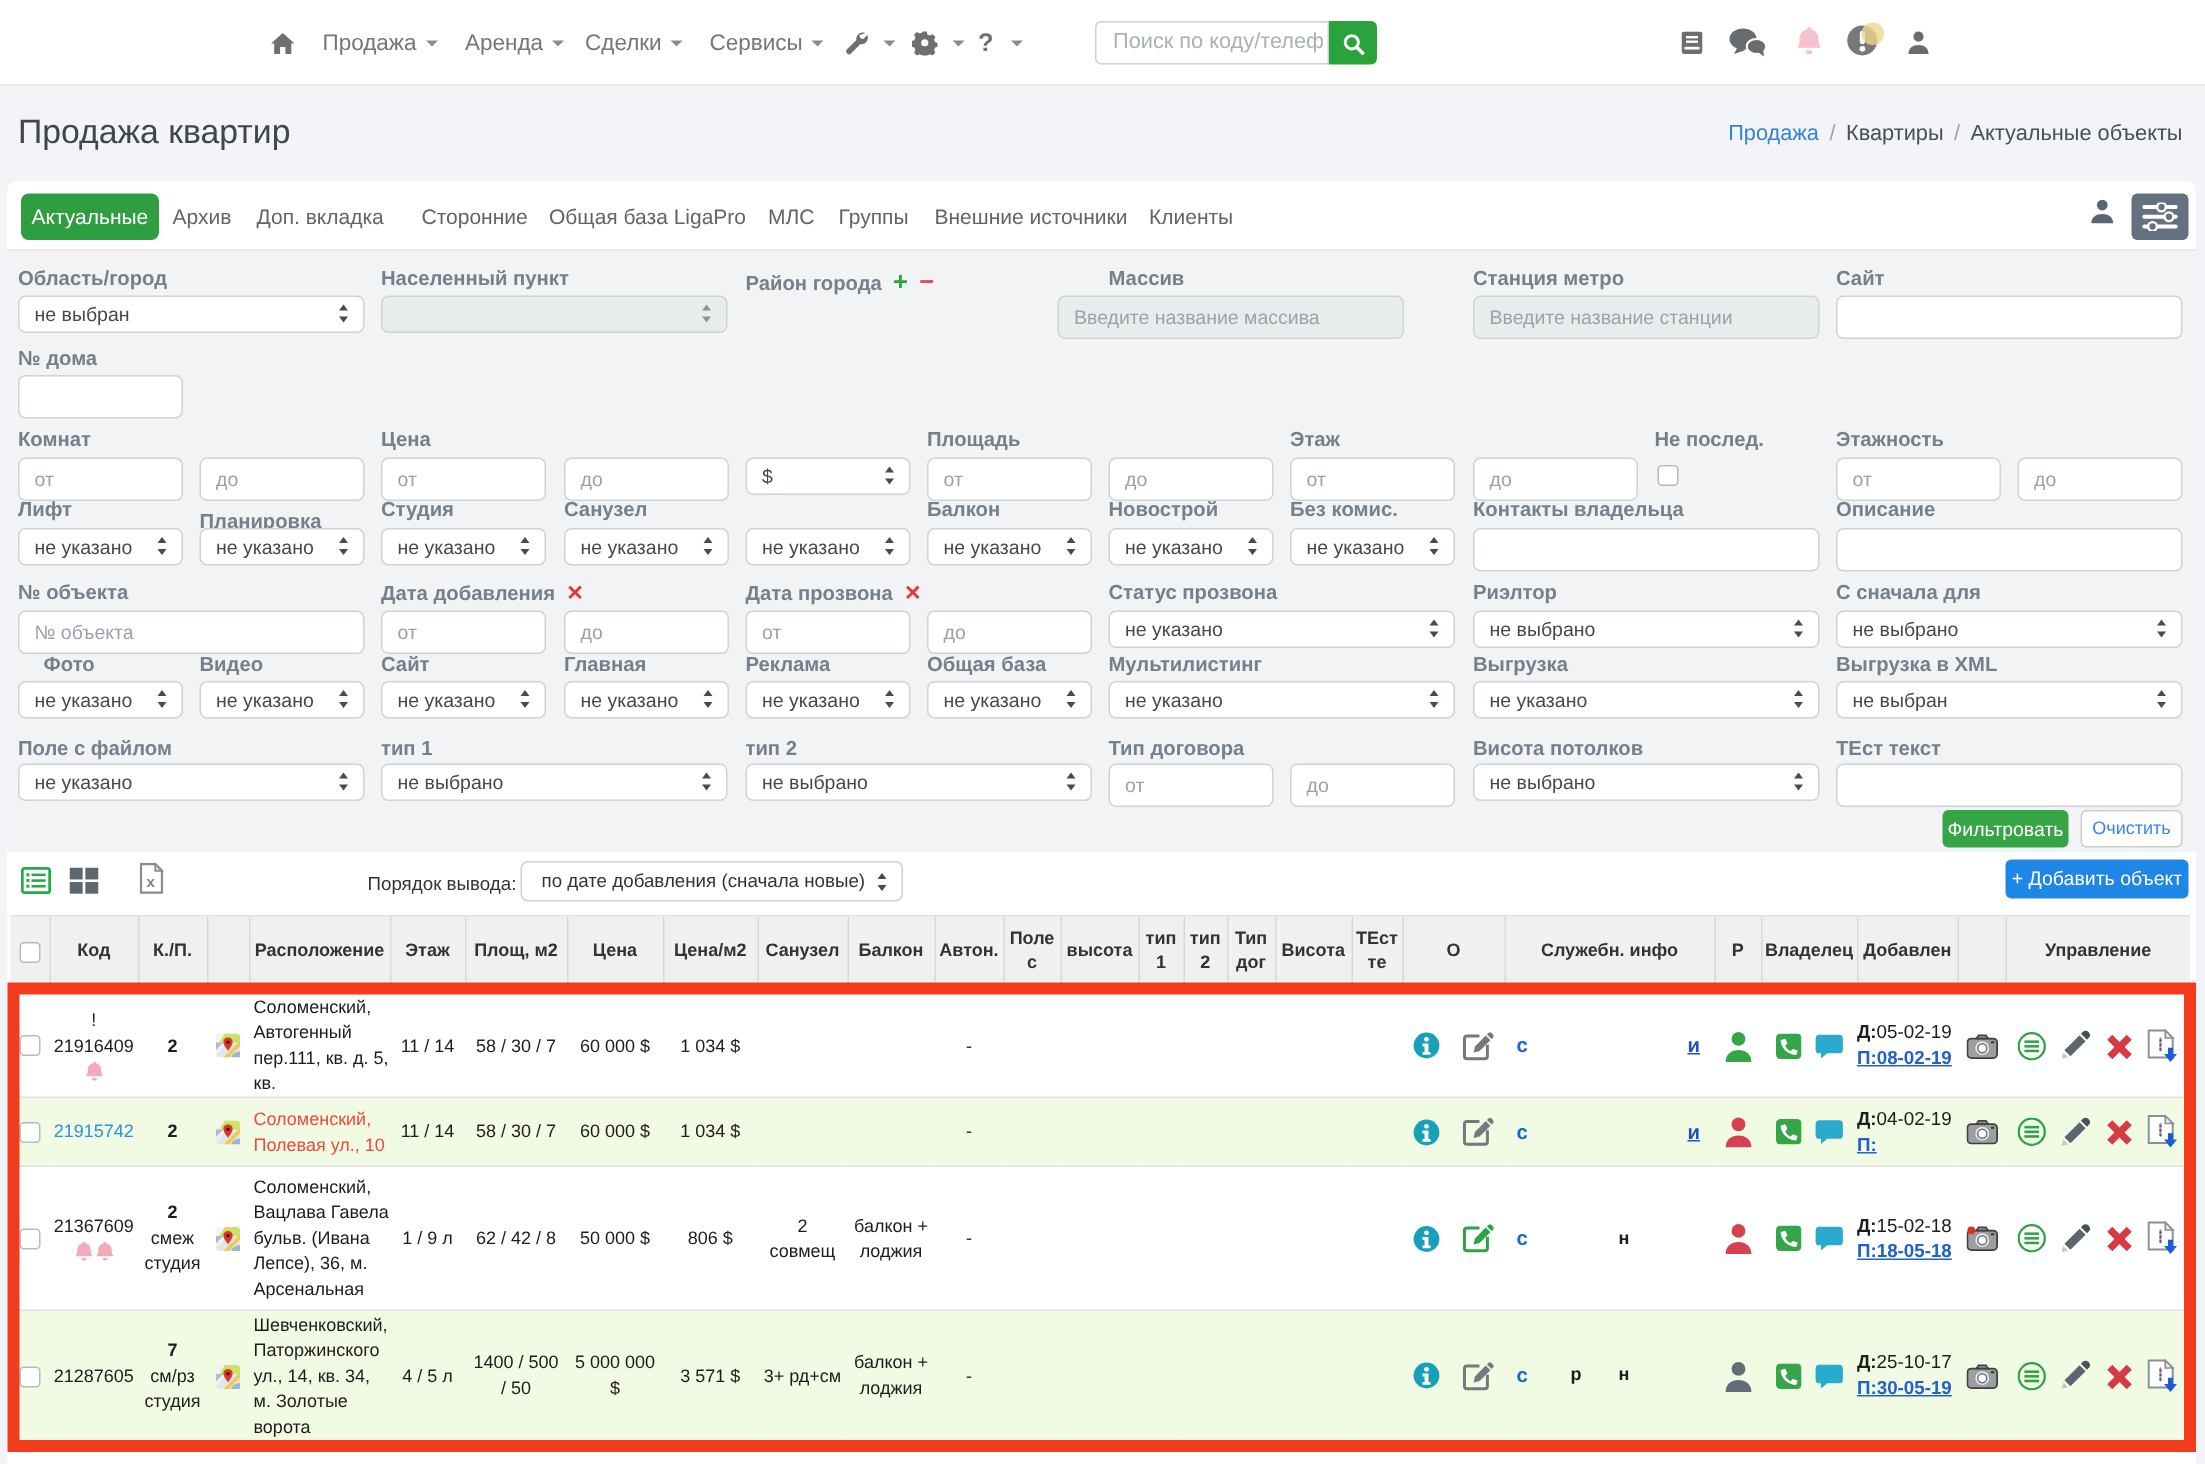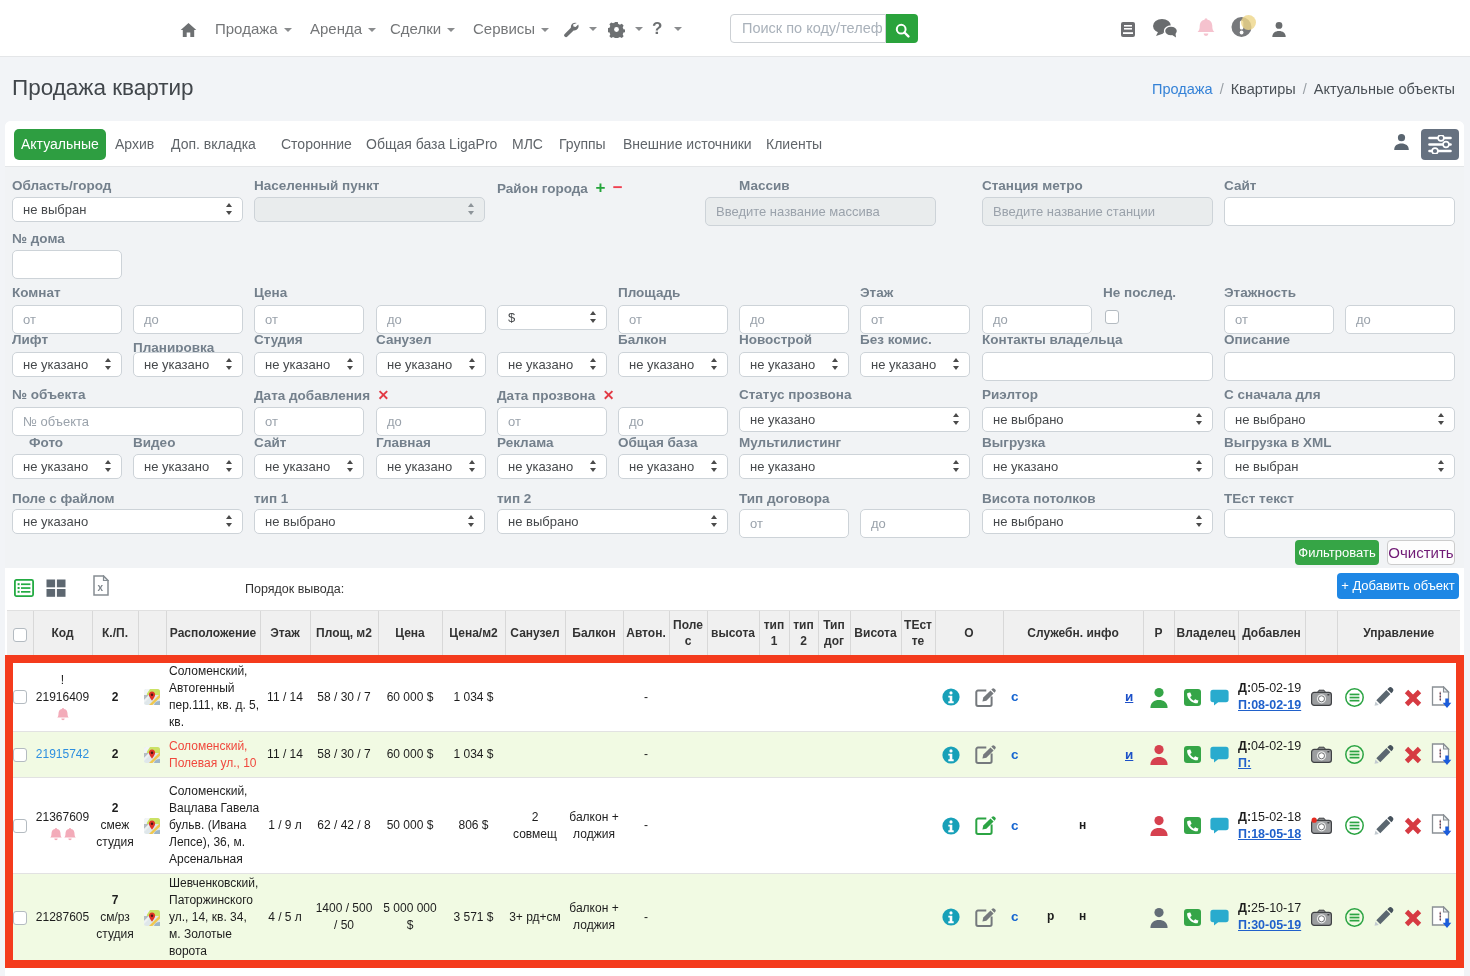--- a/index.html
+++ b/index.html
@@ -27,21 +27,21 @@
 .ctl.dis{background:#e9eced}
 .ctl .ph{color:#9aa2ab}
 .sel:before{content:"";position:absolute;right:10px;top:5px;border-left:3.5px solid transparent;border-right:3.5px solid transparent;border-bottom:4.5px solid #4a4a4a}
 .sel:after{content:"";position:absolute;right:10px;top:13px;border-left:3.5px solid transparent;border-right:3.5px solid transparent;border-top:4.5px solid #4a4a4a}
 .sel.dis:before{border-bottom-color:#8d9499}
 .sel.dis:after{border-top-color:#8d9499}
 .plus{color:#25a53b;font-weight:bold;font-size:17px}
 .minus{color:#ef4050;font-weight:bold;font-size:17px}
 .redx{color:#e23944;font-weight:bold;font-size:14px}
 #btnfilter{position:absolute;left:1290px;top:373px;width:84px;height:25px;background:#36a546;border-radius:4px;color:#fff;font-size:13px;text-align:center;line-height:25px}
-#btnclear{position:absolute;left:1382px;top:373px;width:68px;height:25px;background:#fdfdfd;border:1px solid #ccc;border-radius:4px;color:#701a75;font-size:15px;text-align:center;line-height:23px}
+#btnclear{position:absolute;left:1382px;top:373px;width:68px;height:25px;background:#fdfdfd;border:1px solid #ccc;border-radius:4px;color:#3b82f6;font-size:12px;text-align:center;line-height:23px}
 
 #toolbar{position:absolute;left:0;top:447px;width:1459px;height:42px;background:#fff}
 #ordlabel{position:absolute;left:240px;top:14px;font-size:12.5px;color:#333}
 #ordsel{position:absolute;left:342px;top:6px;width:255px;height:27px;background:#fff;border:1px solid #c9cfd4;border-radius:5px;font-size:12.5px;color:#333;line-height:25px;padding-left:13px}
 #ordsel:before{content:"";position:absolute;right:10px;top:7px;border-left:3.5px solid transparent;border-right:3.5px solid transparent;border-bottom:4.5px solid #4a4a4a}
 #ordsel:after{content:"";position:absolute;right:10px;top:15px;border-left:3.5px solid transparent;border-right:3.5px solid transparent;border-top:4.5px solid #4a4a4a}
 #btnadd{position:absolute;left:1332px;top:5px;width:122px;height:26px;background:#1e87e5;border-radius:4px;color:#fff;font-size:13px;text-align:center;line-height:26px}
 
 table{border-collapse:collapse;table-layout:fixed}
 #thead-t{position:absolute;left:2px;top:489px;width:1453px}
@@ -269,20 +269,21 @@
             <rect x="10.9" y="0.5" width="8.6" height="7.8" fill="#5d6770"></rect>
             <rect x="0.5" y="10" width="8.6" height="7.8" fill="#5d6770"></rect>
             <rect x="10.9" y="10" width="8.6" height="7.8" fill="#5d6770"></rect>
           </svg></span>
         <span class="abs" style="left:88px;top:7px"><svg class="ic" width="16" height="21" viewBox="0 0 16 21" style="">
             <path d="M1 1 h9.5 l4.5 4.5 v14.5 H1 z" fill="#fff" stroke="#868d93" stroke-width="1.5"></path>
             <path d="M10.5 1 l4.5 4.5 h-4.5 z" fill="#e8ebed" stroke="#868d93" stroke-width="1.2"></path>
             <text x="4.6" y="16" font-size="10" font-weight="bold" fill="#7d858c" font-family="Liberation Sans">x</text>
           </svg></span>
         <div id="ordlabel">Порядок вывода:</div>
+        <div id="ordsel">по дате добавления (сначала новые)</div>
         <div id="btnadd">+ Добавить объект</div>
       </div>
       <table id="thead-t">
         <colgroup>
           <col style="width:26px">
           <col style="width:59px">
           <col style="width:46px">
           <col style="width:28px">
           <col style="width:94px">
           <col style="width:50px">

